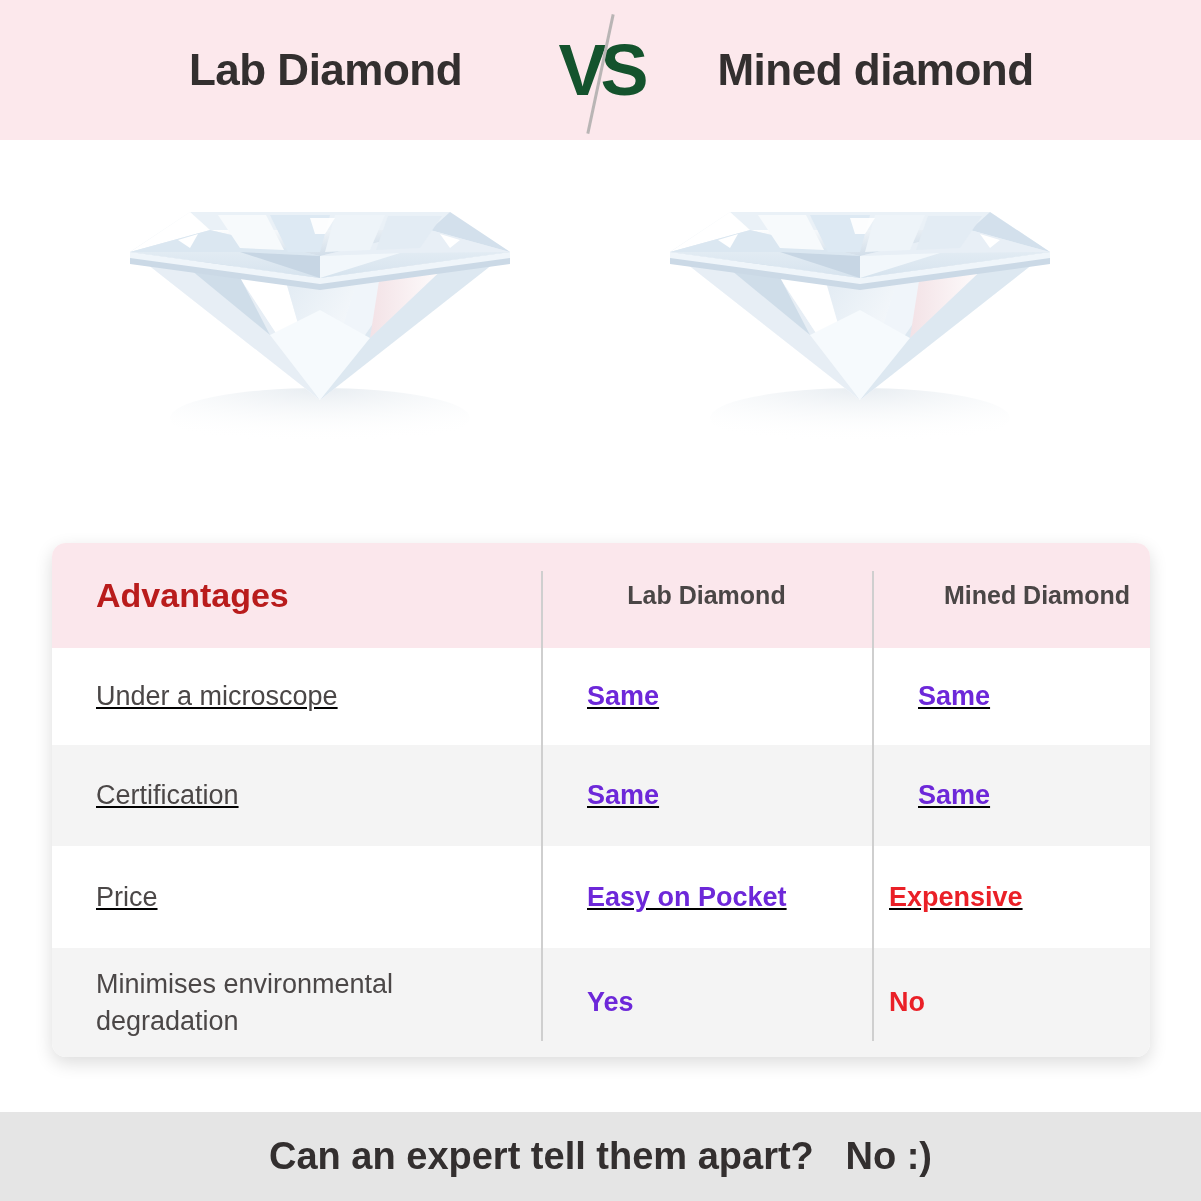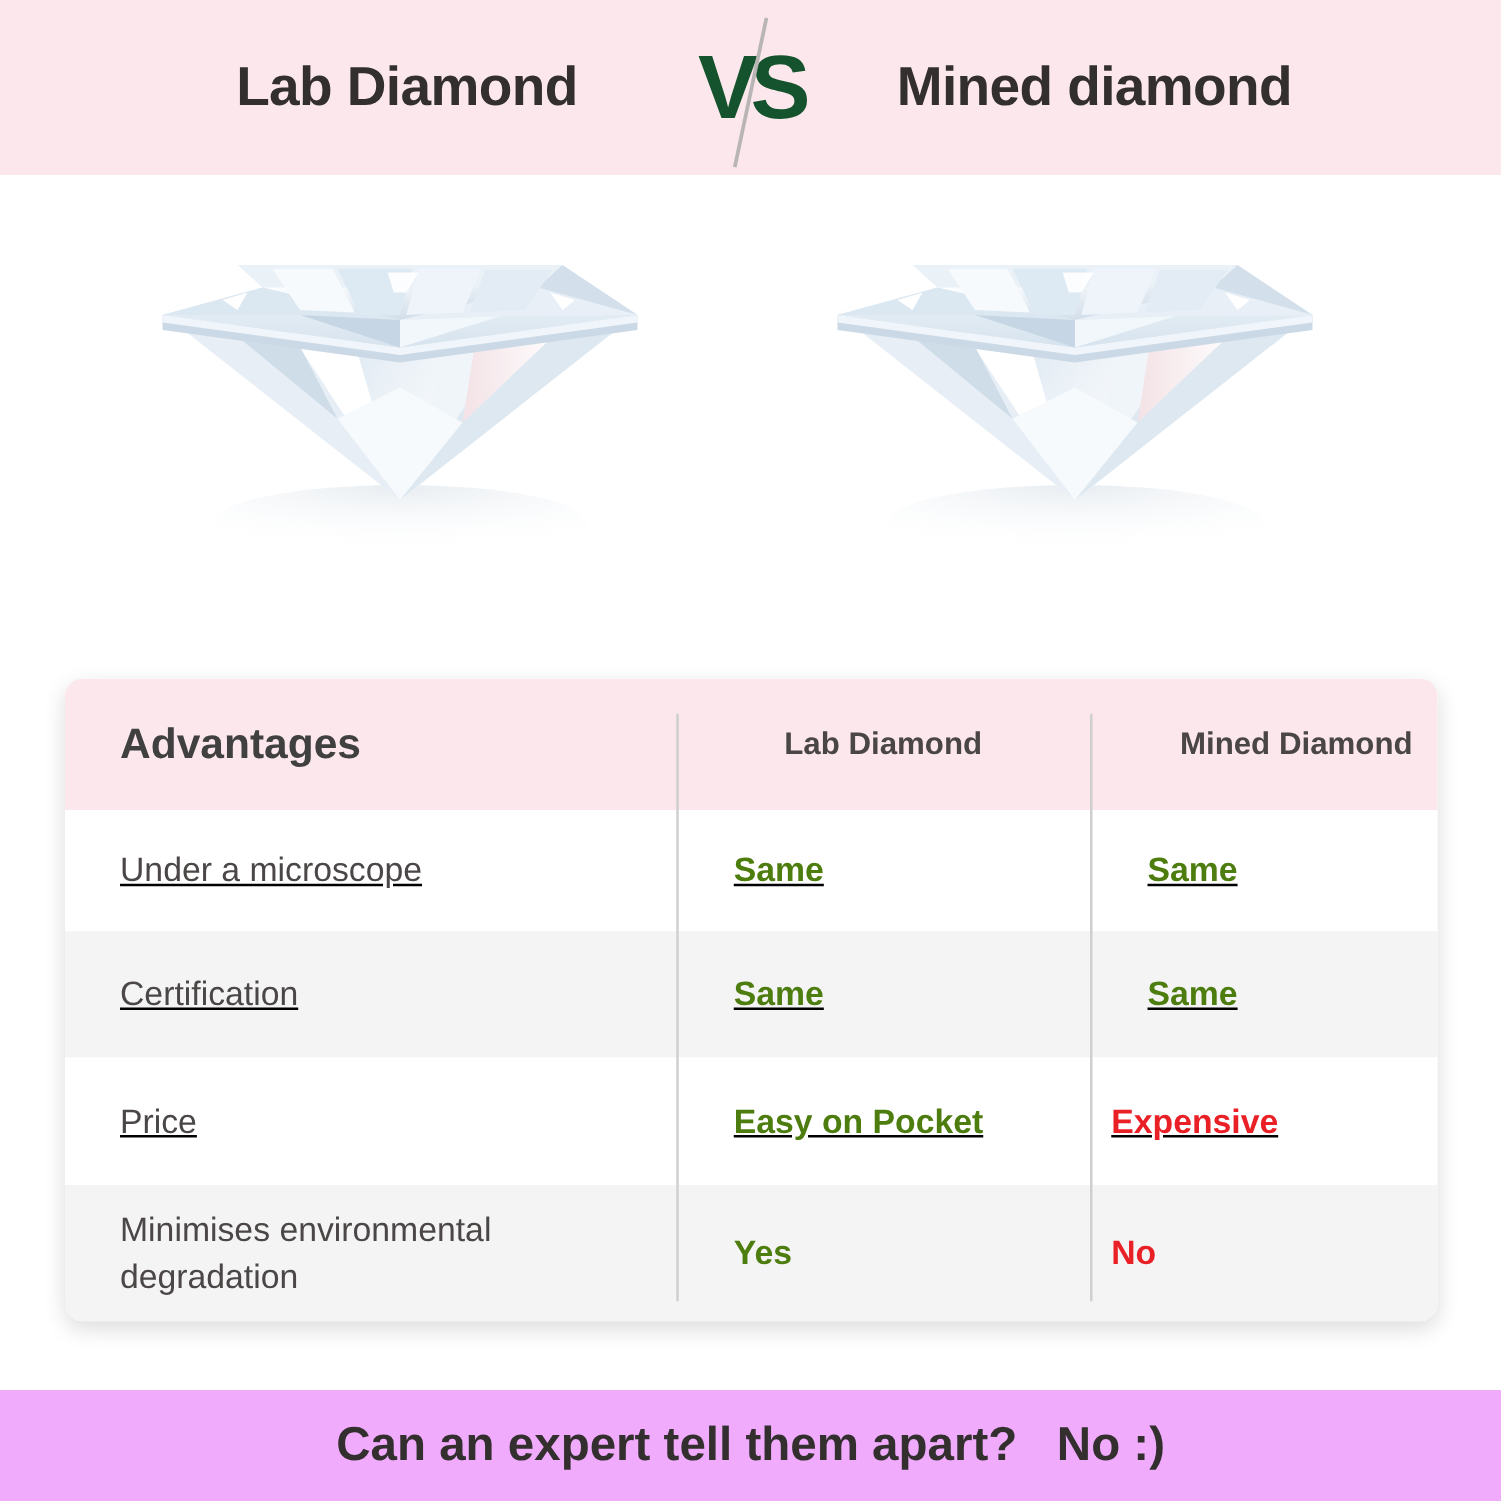--- a/index.html
+++ b/index.html
@@ -113,21 +113,21 @@
   }
   .th-adv {
     position: absolute;
     left: 44px;
     top: 0;
     height: 104px;
     display: flex;
     align-items: center;
     font-size: 34px;
     font-weight: bold;
-    color: #404040;
+    color: #b91c1c;
   }
   .th-col {
     position: absolute;
     top: 0;
     height: 105px;
     display: flex;
     align-items: center;
     justify-content: center;
     font-size: 25px;
     font-weight: bold;
@@ -157,21 +157,21 @@
     line-height: 1.35;
   }
   .cell-val {
     width: 331px;
     padding-left: 46px;
     box-sizing: border-box;
     font-size: 27px;
     font-weight: bold;
   }
   .cell-val.last { width: 278px; }
-  .val-green { color: #4d7c0f; }
+  .val-green { color: #6d28d9; }
   .val-red   { color: #ea2027; padding-left: 17px; }
 
   
   .divider {
     position: absolute;
     top: 28px;
     width: 2px;
     height: 470px;
     background: #cfcfcf;
     z-index: 3;
@@ -179,21 +179,21 @@
   .divider.d1 { left: 489px; }
   .divider.d2 { left: 820px; }
 
   
   .bottom-band {
     position: absolute;
     left: 0;
     top: 1112px;
     width: 1201px;
     height: 89px;
-    background: #f0abfc;
+    background: #e5e5e5;
     display: flex;
     align-items: center;
     justify-content: center;
   }
   .footer-text {
     font-size: 38px;
     font-weight: bold;
     color: #332f2f;
     white-space: pre;
   }

